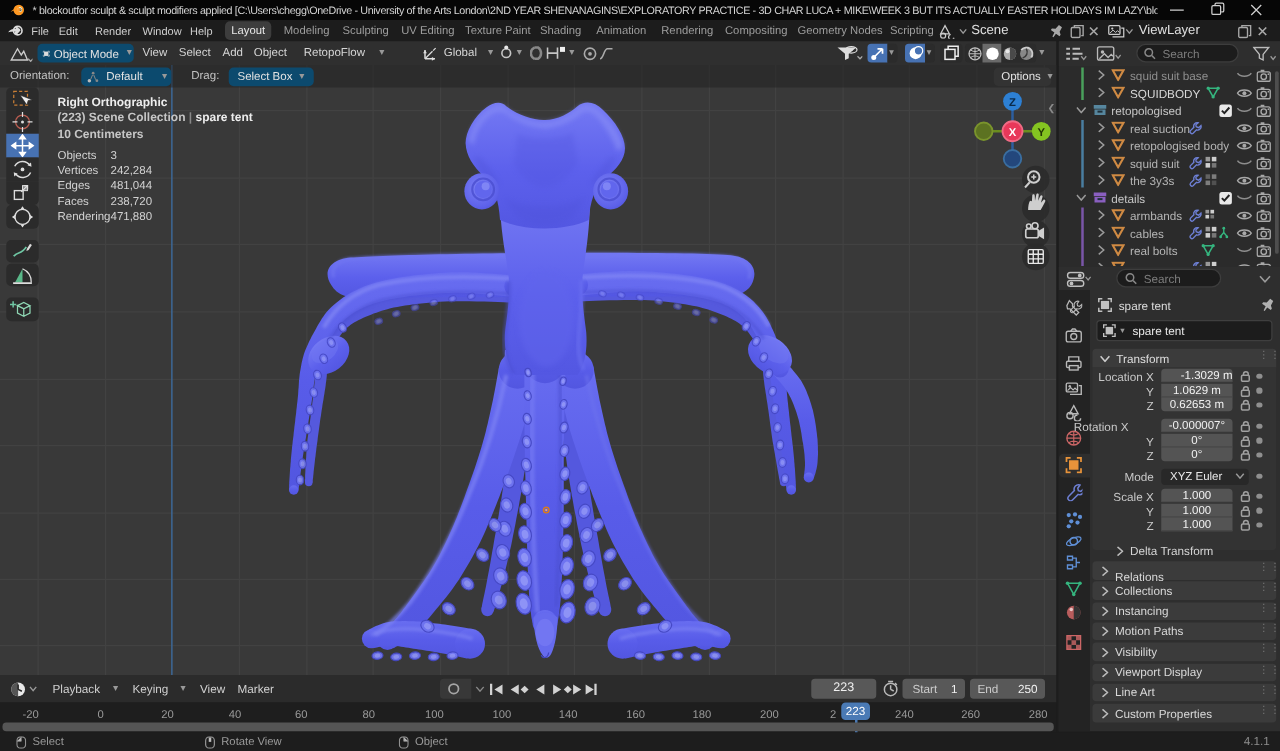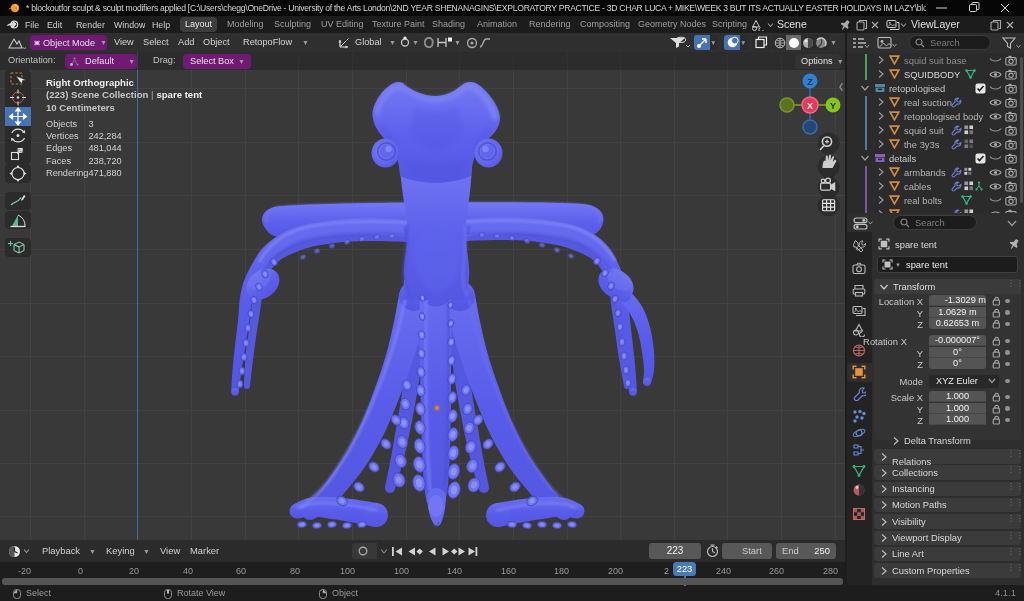--- a/index.html
+++ b/index.html
@@ -8,21 +8,21 @@
 #titlebar{left:0;top:0;width:1024px;height:16px;background:#060606;color:#d4d4d4;font-size:8.6px;}
 #titlebar .tt{position:absolute;left:26px;top:3px;white-space:nowrap;letter-spacing:-0.28px;width:900px;overflow:hidden;}
 
 #topbar{left:0;top:16px;width:1024px;height:17px;background:#1c1c1c;color:#b8b8b8;font-size:10.5px;}
 .menuitem{position:absolute;top:3.5px;color:#cfcfcf;font-size:8.8px;white-space:nowrap;}
 .wstab{position:absolute;top:1px;height:15px;line-height:15px;padding:0 5px;color:#9e9e9e;border-radius:4px;font-size:9px;white-space:nowrap;}
 .wstab.active{background:#3d3d3d;color:#e8e8e8;}
 
 #hdr1{left:0;top:33px;width:845px;height:19px;background:#2f2f2f;font-size:9.2px;color:#d5d5d5;white-space:nowrap;}
 #hdr2{left:0;top:52px;width:845px;height:18px;background:rgba(34,34,34,0.55);font-size:9.2px;color:#cdcdcd;z-index:6;white-space:nowrap;}
-.dd{position:absolute;background:#701a75;border-radius:4px;color:#e2e2e2;}
+.dd{position:absolute;background:#0c4a6e;border-radius:4px;color:#e2e2e2;}
 
 #viewport{left:0;top:52px;width:845px;height:488px;background:#393939;overflow:hidden;}
 .gridv{position:absolute;top:0;width:1px;height:488px;background:#424242;}
 .gridh{position:absolute;left:0;width:845px;height:1px;background:#424242;}
 #blueline{position:absolute;left:137px;top:0;width:1px;height:488px;background:#3b6ea5;z-index:5;}
 #vpinfo{position:absolute;left:46px;top:25px;color:#ededed;font-size:9.6px;line-height:12.3px;z-index:6;font-weight:bold;}
 #vpstats{position:absolute;left:46px;top:66px;color:#d2d2d2;font-size:9.2px;line-height:12.2px;z-index:6;}
 
 .tbtn{position:absolute;left:5px;width:26px;height:18.6px;background:#2b2b2b;z-index:7;}
 .tbtn.active{background:#4772b3;}
@@ -1271,21 +1271,21 @@
         <path d="M2.8 4.2 V3.2 a1.9 1.9 0 0 1 3.8 0 V4.2" fill="none" stroke="#a0a0a0" stroke-width="1.2"></path>
       </svg>
       <div class="abs" style="left:158px;top:97.0px;width:4.5px;height:4.5px;border-radius:50%;background:#8f8f8f"></div>
       <span class="abs" style="left:0;top:106px;width:76px;text-align:right;color:#c8c8c8;display:inline-block">Z</span>
       <div class="abs" style="left:82px;top:105px;width:57px;height:11.2px;background:#545454;border-radius:0 0 3px 3px;border-bottom:none;color:#f2f2f2;font-size:9.2px;text-align:center;line-height:11px">0.62653 m</div>
       <svg class="abs" style="left:145px;top:106px" width="9" height="10" viewBox="0 0 9 10">
         <rect x="1.2" y="4.2" width="6.2" height="4.8" rx="1" fill="none" stroke="#a0a0a0" stroke-width="1.2"></rect>
         <path d="M2.8 4.2 V3.2 a1.9 1.9 0 0 1 3.8 0 V4.2" fill="none" stroke="#a0a0a0" stroke-width="1.2"></path>
       </svg>
       <div class="abs" style="left:158px;top:108.5px;width:4.5px;height:4.5px;border-radius:50%;background:#8f8f8f"></div>
-      <span class="abs" style="left:0;top:123px;width:76px;text-align:center;color:#c8c8c8;display:inline-block">Rotation X</span>
+      <span class="abs" style="left:12px;top:123px;width:76px;text-align:left;color:#c8c8c8;display:inline-block">Rotation X</span>
       <div class="abs" style="left:82px;top:122px;width:57px;height:11.2px;background:#545454;border-radius:3px 3px 0 0;border-bottom:1px solid #474747;color:#f2f2f2;font-size:9.2px;text-align:center;line-height:11px">-0.000007°</div>
       <svg class="abs" style="left:145px;top:123px" width="9" height="10" viewBox="0 0 9 10">
         <rect x="1.2" y="4.2" width="6.2" height="4.8" rx="1" fill="none" stroke="#a0a0a0" stroke-width="1.2"></rect>
         <path d="M2.8 4.2 V3.2 a1.9 1.9 0 0 1 3.8 0 V4.2" fill="none" stroke="#a0a0a0" stroke-width="1.2"></path>
       </svg>
       <div class="abs" style="left:158px;top:125.5px;width:4.5px;height:4.5px;border-radius:50%;background:#8f8f8f"></div>
       <span class="abs" style="left:0;top:134.5px;width:76px;text-align:right;color:#c8c8c8;display:inline-block">Y</span>
       <div class="abs" style="left:82px;top:133.5px;width:57px;height:11.2px;background:#545454;border-radius:0;border-bottom:1px solid #474747;color:#f2f2f2;font-size:9.2px;text-align:center;line-height:11px">0°</div>
       <svg class="abs" style="left:145px;top:134.5px" width="9" height="10" viewBox="0 0 9 10">
         <rect x="1.2" y="4.2" width="6.2" height="4.8" rx="1" fill="none" stroke="#a0a0a0" stroke-width="1.2"></rect>
@@ -1413,21 +1413,21 @@
         <path d="M60 5.5 l3.2-3 3.2 3 -3.2 3Z"></path>
         <path d="M67.5 1.5 L74 5.5 L67.5 9.5Z"></path>
         <path d="M77.5 1.5 L84 5.5 L77.5 9.5Z"></path>
         <rect x="84.5" y="1" width="1.8" height="9"></rect>
       </svg>
   <div class="abs" style="left:649px;top:3px;width:52px;height:16px;background:#585858;border-radius:3px;color:#f0f0f0;text-align:center;line-height:16px;font-size:10px">223</div>
   <svg class="abs" style="left:706px;top:4px" width="13" height="14" viewBox="0 0 13 14">
         <circle cx="6.5" cy="7.5" r="5" fill="none" stroke="#b8b8b8" stroke-width="1.2"></circle>
         <path d="M6.5 7.5 L6.5 4.2 M6.5 7.5 L9 8.8 M4.5 1.2 h4 M10 2.5 l1.5 1.5" stroke="#b8b8b8" stroke-width="1.2" fill="none"></path>
       </svg>
-  <div class="abs" style="left:722px;top:3px;width:50px;height:16px;background:#585858;border-radius:3px;color:#ccc;font-size:9.4px;line-height:16px"><span style="margin-left:20px">Start</span><span style="float:right;margin-right:6px;color:#f0f0f0">1</span></div>
+  <div class="abs" style="left:722px;top:3px;width:50px;height:16px;background:#585858;border-radius:3px;color:#ccc;font-size:9.4px;line-height:16px"><span style="margin-left:8px">Start</span><span style="float:right;margin-right:6px;color:#f0f0f0">1</span></div>
   <div class="abs" style="left:776px;top:3px;width:60px;height:16px;background:#585858;border-radius:3px;color:#ccc;font-size:9.4px;line-height:16px"><span style="margin-left:6px">End</span><span style="float:right;margin-right:6px;color:#f0f0f0">250</span></div>
 </div>
 <div class="abs" id="tlruler">
   <span class="abs" style="left:18px;top:4px">-20</span>
   <span class="abs" style="left:78px;top:4px">0</span>
   <span class="abs" style="left:129px;top:4px">20</span>
   <span class="abs" style="left:183px;top:4px">40</span>
   <span class="abs" style="left:236px;top:4px">60</span>
   <span class="abs" style="left:290px;top:4px">80</span>
   <span class="abs" style="left:340px;top:4px">100</span>

